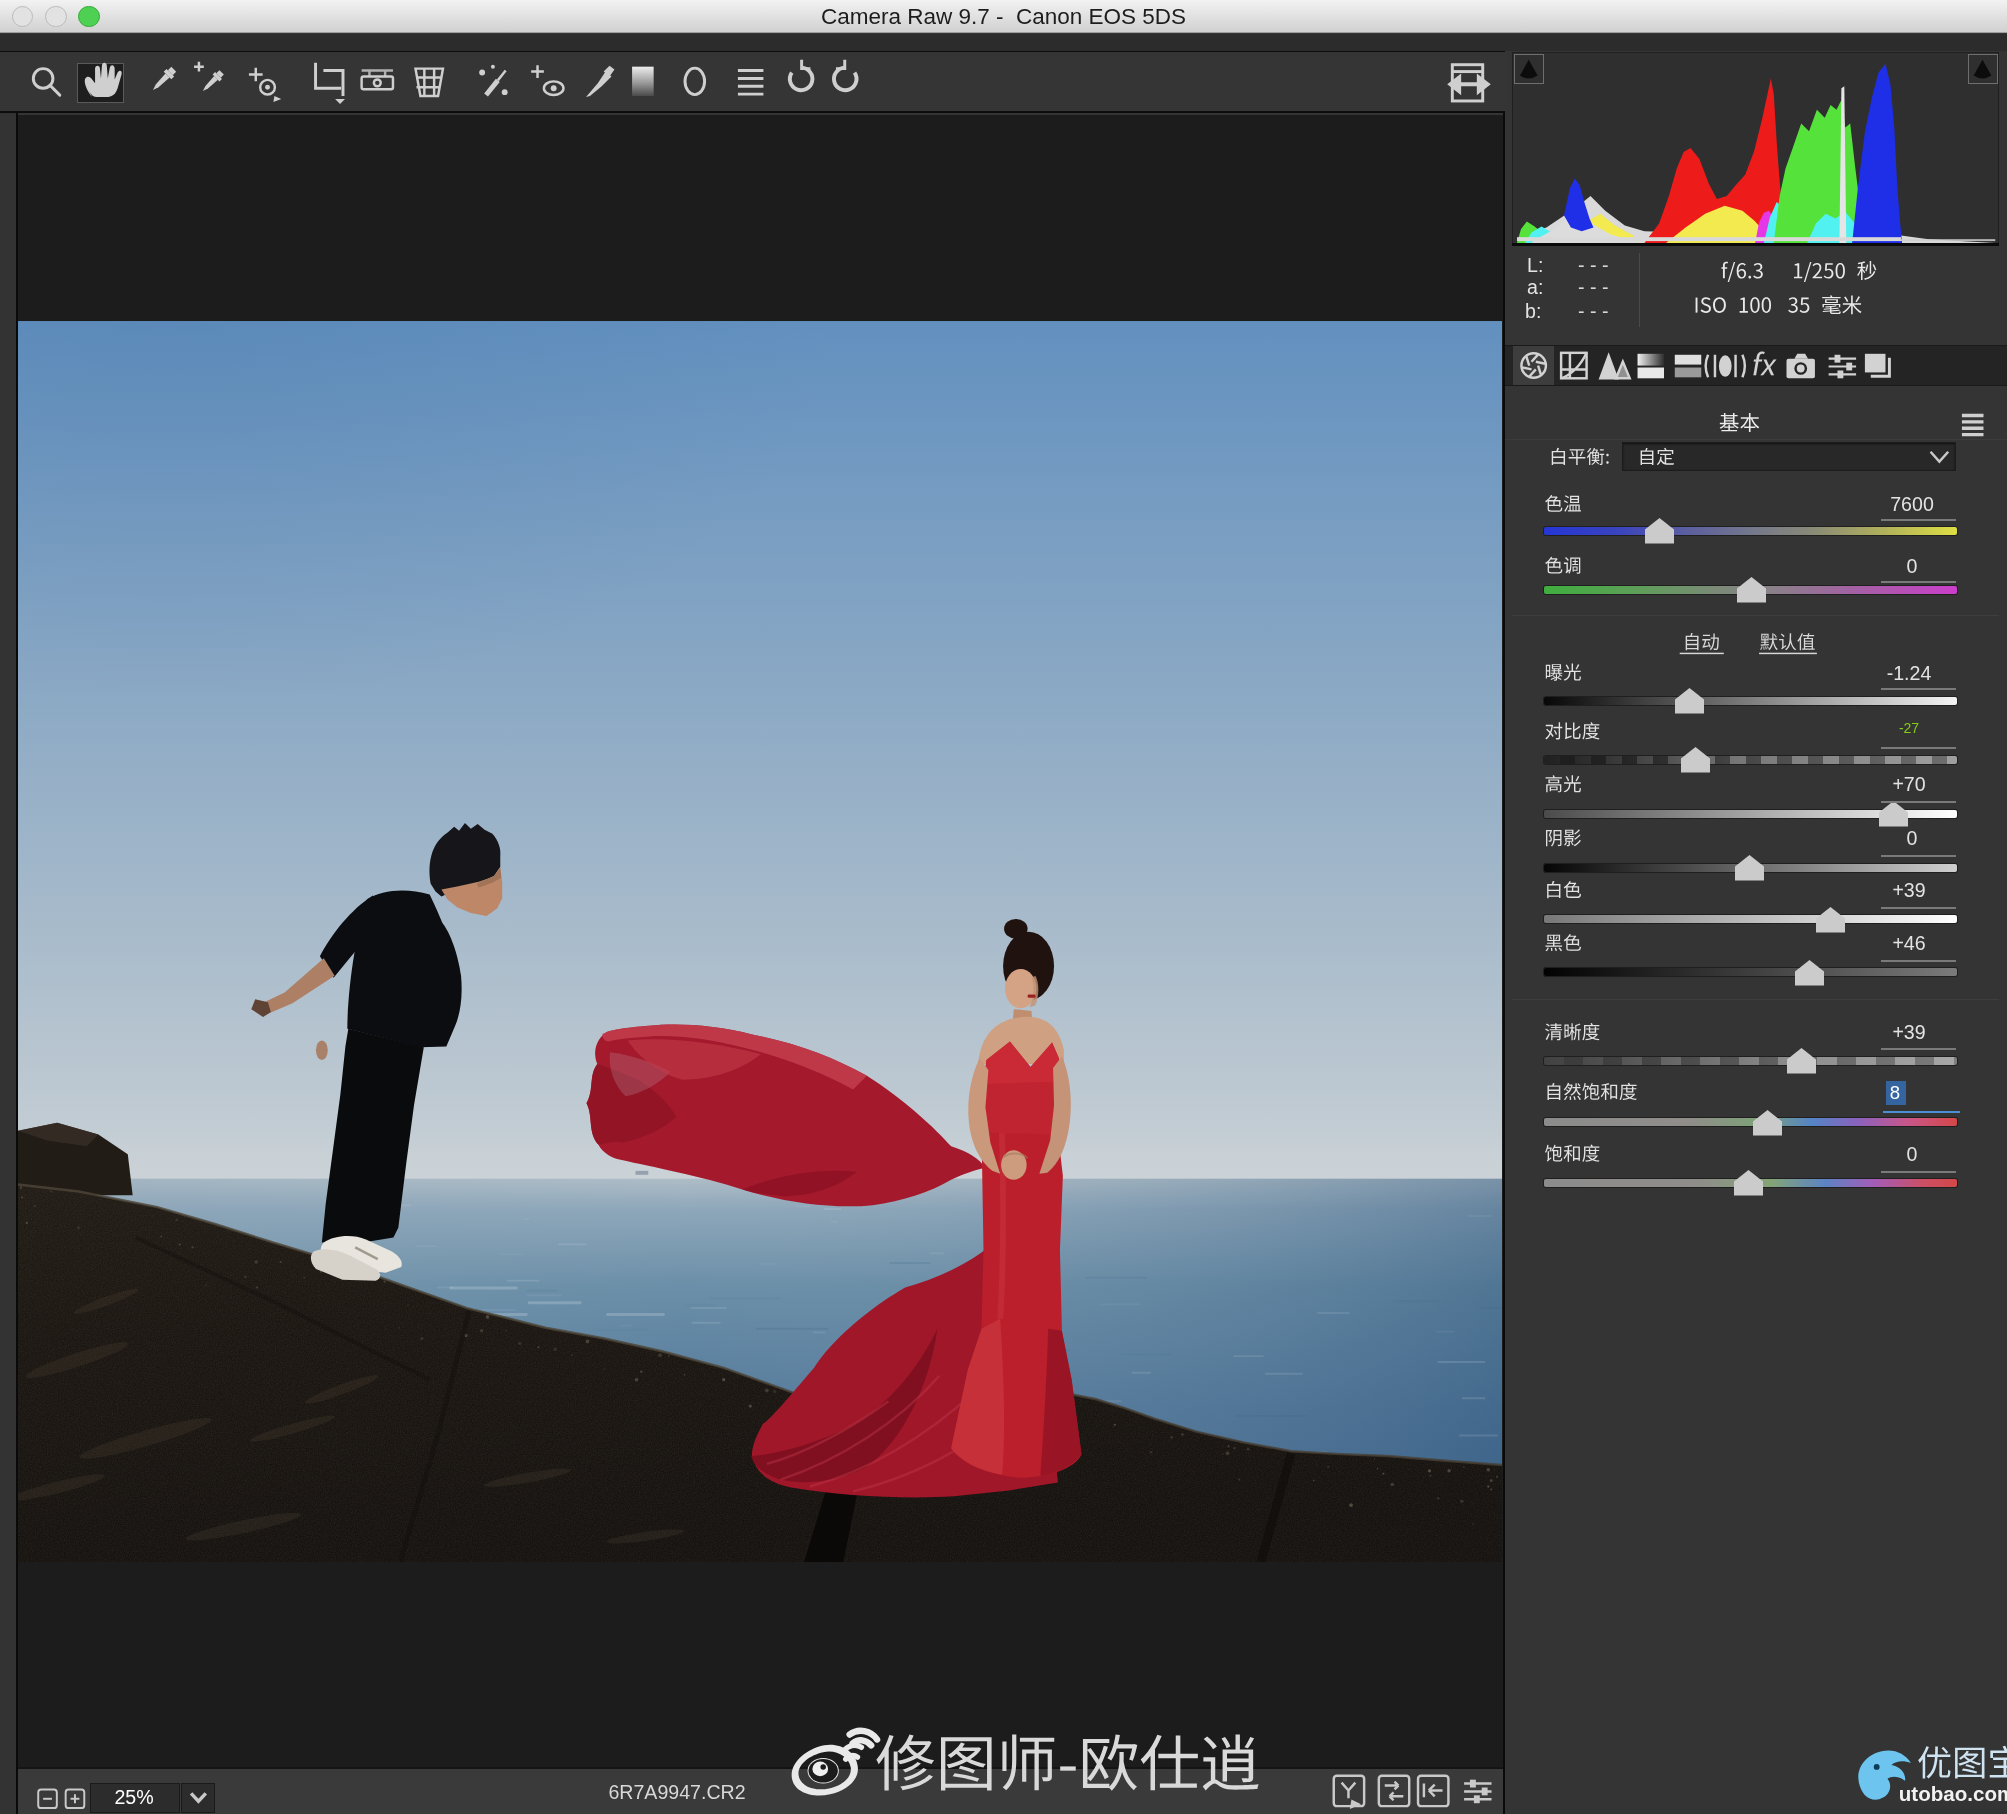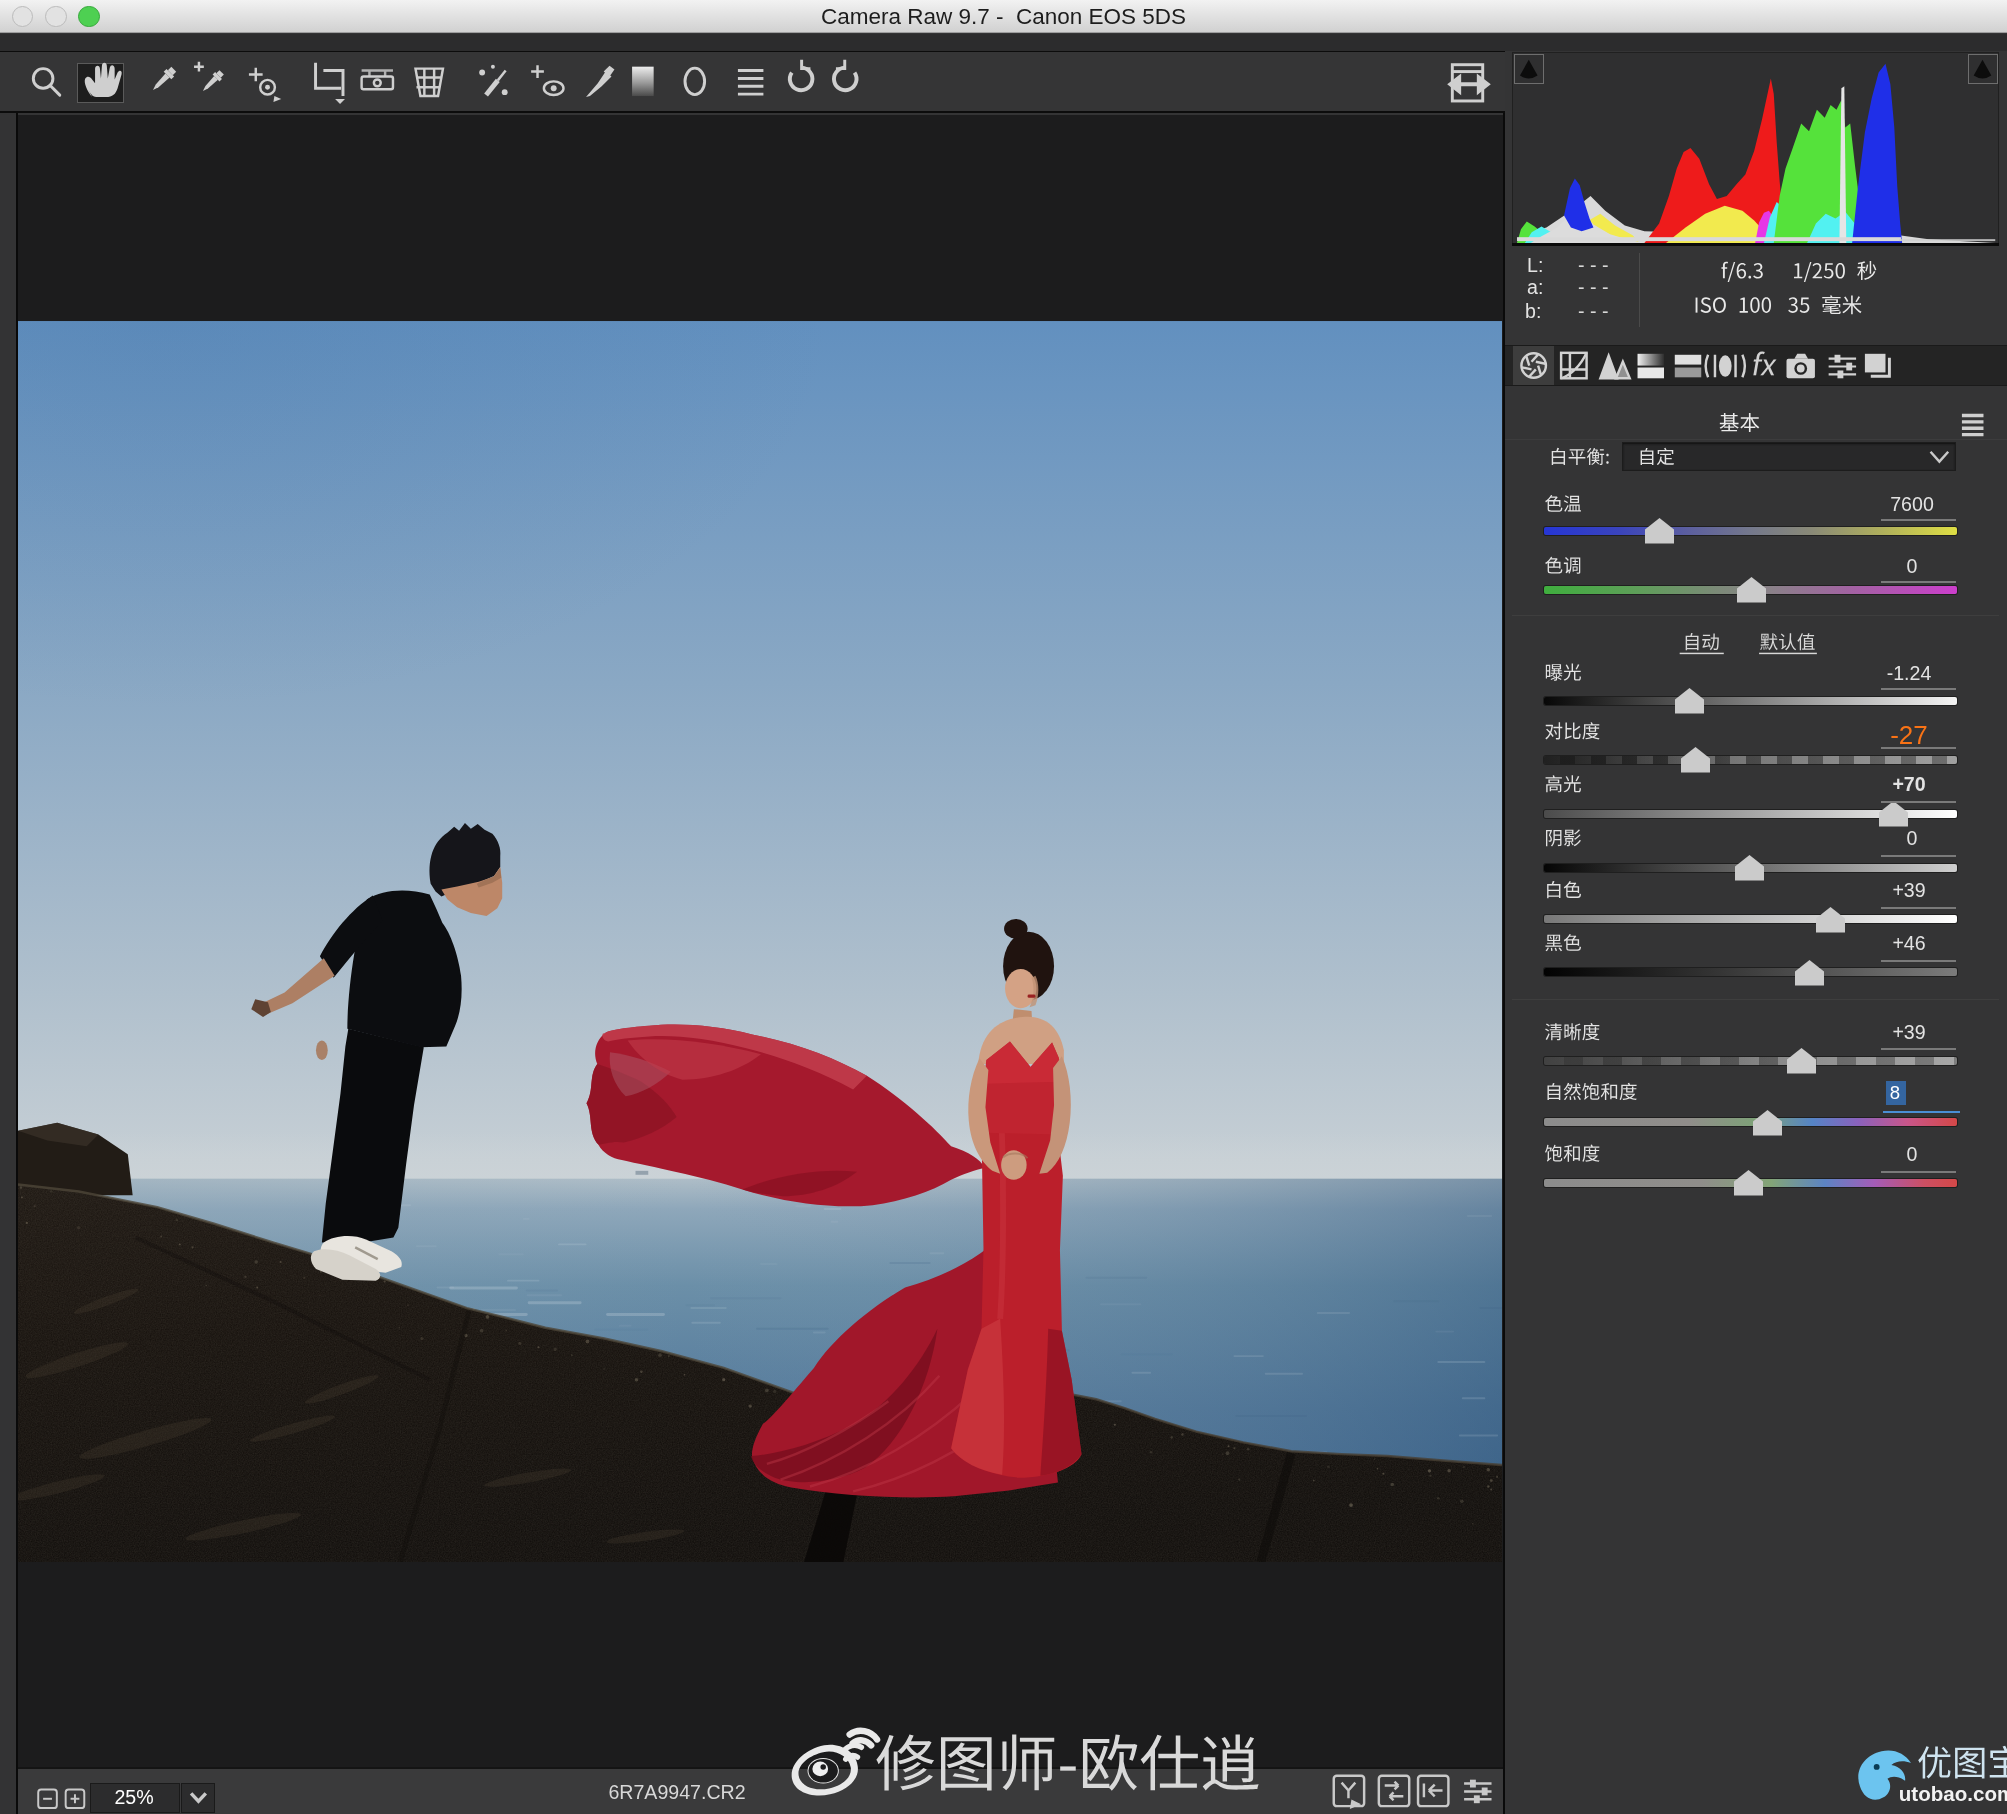--- a/index.html
+++ b/index.html
@@ -437,22 +437,22 @@
 <div class="abs" style="left:1512px;top:999px;width:487px;height:1px;background:#292929;border-bottom:1px solid #3e3e3e"></div>
 <div class="abs" style="left:1527px;top:254px;font-size:19.6px;color:#e3e3e3;font-weight:normal;white-space:nowrap">L:</div>
 <div class="abs" style="left:1527px;top:276px;font-size:19.6px;color:#e3e3e3;font-weight:normal;white-space:nowrap">a:</div>
 <div class="abs" style="left:1525px;top:300px;font-size:19.6px;color:#e3e3e3;font-weight:normal;white-space:nowrap">b:</div>
 <div class="abs" style="left:1578px;top:254px;font-size:19.6px;color:#d8d8d8;font-weight:normal;white-space:nowrap">- - -</div>
 <div class="abs" style="left:1578px;top:276px;font-size:19.6px;color:#d8d8d8;font-weight:normal;white-space:nowrap">- - -</div>
 <div class="abs" style="left:1578px;top:300px;font-size:19.6px;color:#d8d8d8;font-weight:normal;white-space:nowrap">- - -</div>
 <div class="abs" style="left:1912px;top:493px;font-size:19.6px;color:#e3e3e3;font-weight:normal;transform:translateX(-50%);white-space:nowrap">7600</div>
 <div class="abs" style="left:1912px;top:555px;font-size:19.6px;color:#e3e3e3;font-weight:normal;transform:translateX(-50%);white-space:nowrap">0</div>
 <div class="abs" style="left:1909px;top:662px;font-size:19.6px;color:#e3e3e3;font-weight:normal;transform:translateX(-50%);white-space:nowrap">-1.24</div>
-<div class="abs" style="left:1909px;top:720px;font-size:26px;color:#f97316;font-weight:normal;transform:translateX(-50%);white-space:nowrap">-27</div>
-<div class="abs" style="left:1909px;top:773px;font-size:19.6px;color:#e3e3e3;font-weight:bold;transform:translateX(-50%);white-space:nowrap">+70</div>
+<div class="abs" style="left:1909px;top:720px;font-size:14px;color:#84cc16;font-weight:normal;transform:translateX(-50%);white-space:nowrap">-27</div>
+<div class="abs" style="left:1909px;top:773px;font-size:19.6px;color:#e3e3e3;font-weight:normal;transform:translateX(-50%);white-space:nowrap">+70</div>
 <div class="abs" style="left:1912px;top:827px;font-size:19.6px;color:#e3e3e3;font-weight:normal;transform:translateX(-50%);white-space:nowrap">0</div>
 <div class="abs" style="left:1909px;top:879px;font-size:19.6px;color:#e3e3e3;font-weight:normal;transform:translateX(-50%);white-space:nowrap">+39</div>
 <div class="abs" style="left:1909px;top:932px;font-size:19.6px;color:#e3e3e3;font-weight:normal;transform:translateX(-50%);white-space:nowrap">+46</div>
 <div class="abs" style="left:1909px;top:1021px;font-size:19.6px;color:#e3e3e3;font-weight:normal;transform:translateX(-50%);white-space:nowrap">+39</div>
 <div class="abs" style="left:1912px;top:1143px;font-size:19.6px;color:#e3e3e3;font-weight:normal;transform:translateX(-50%);white-space:nowrap">0</div>
 <div class="abs" style="left:1895px;top:1082px;font-size:18.6px;color:#ffffff;font-weight:normal;transform:translateX(-50%);white-space:nowrap">8</div>
 <div class="abs" style="left:134px;top:1786px;font-size:19.6px;color:#ffffff;font-weight:normal;transform:translateX(-50%);white-space:nowrap">25%</div>
 <div class="abs" style="left:677px;top:1781px;font-size:19.6px;color:#d8d8d8;font-weight:normal;transform:translateX(-50%);white-space:nowrap">6R7A9947.CR2</div>
 <svg class="abs" style="left:0;top:0" width="2007" height="1814" viewBox="0 0 2048 1851">
     <g stroke="#cfcfcf" fill="none" stroke-width="3" stroke-linecap="round" stroke-linejoin="round">

